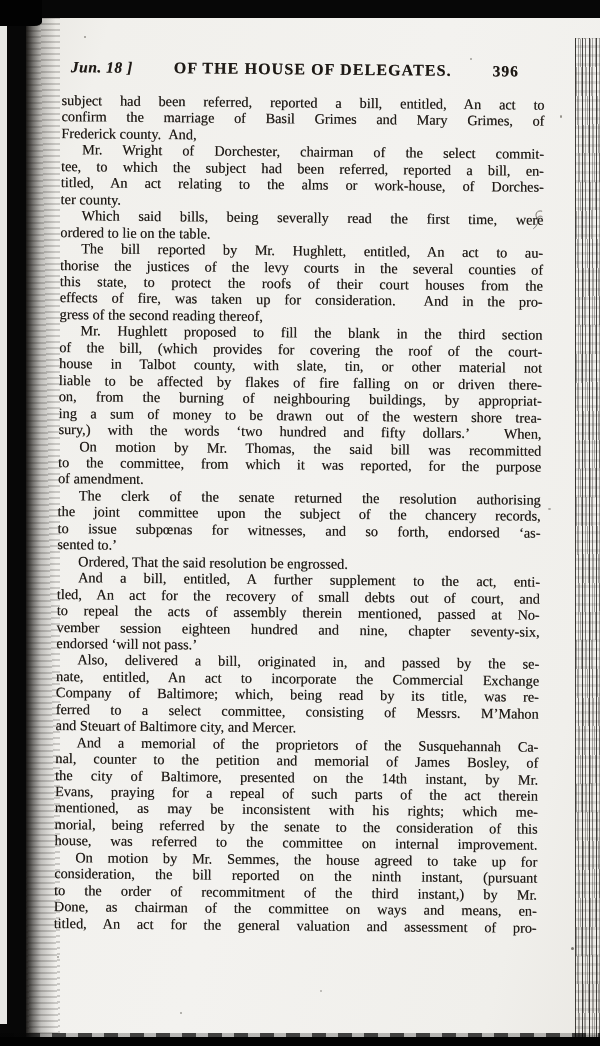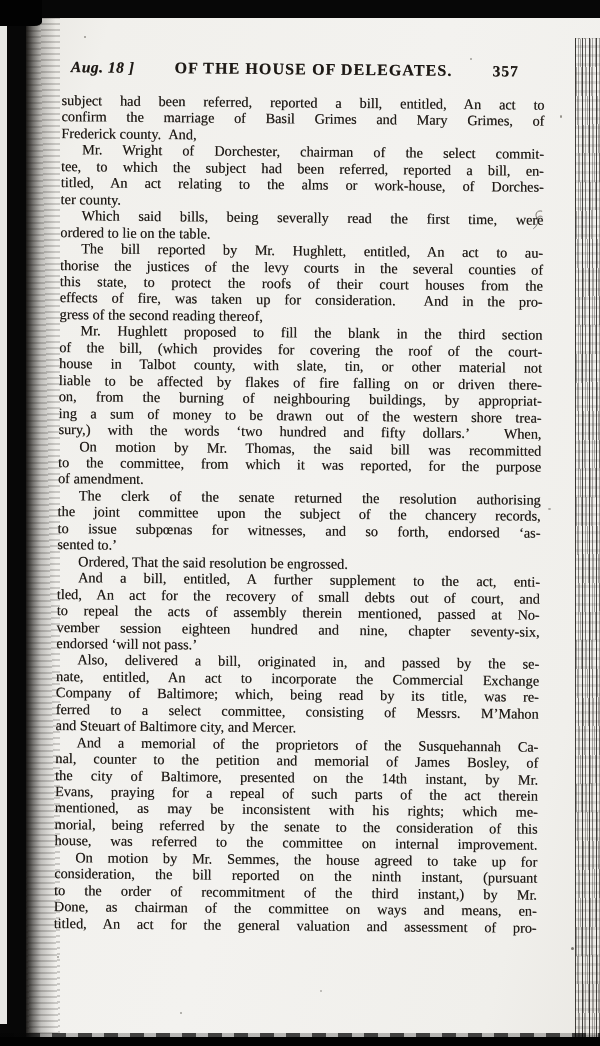--- a/index.html
+++ b/index.html
@@ -137,23 +137,23 @@
 
     <svg class="margin-squiggle" viewBox="0 0 20 34" xmlns="http://www.w3.org/2000/svg">
       <path d="M15 3 C9 1.5 6.5 7 9.5 11.5 C12 15 9 21 5.5 23.5 M9.5 11.5 C11 9 13.5 8 15.5 9.5" stroke="#4a453f" stroke-width="1.1" fill="none" stroke-linecap="round"></path>
     </svg>
   </div>
 
   <div class="corner-patch"></div>
 
   <div class="content">
     <div class="page-header">
-      <span class="date-label">Aug. 18 ]</span>
+      <span class="date-label">Jun. 18 ]</span>
       <span class="running-title">OF THE HOUSE OF DELEGATES.</span>
-      <span class="page-number">357</span>
+      <span class="page-number">396</span>
     </div>
 
     <div class="body-text">
         <div class="line">subject had been referred, reported a bill, entitled, An act to</div>
         <div class="line">confirm the marriage of Basil Grimes and Mary Grimes, of</div>
         <div class="line eop">Frederick county.&nbsp;&nbsp;And,</div>
         <div class="line indent">Mr. Wright of Dorchester, chairman of the select commit-</div>
         <div class="line">tee, to which the subject had been referred, reported a bill, en-</div>
         <div class="line">titled, An act relating to the alms or work-house, of Dorches-</div>
         <div class="line eop">ter county.</div>

